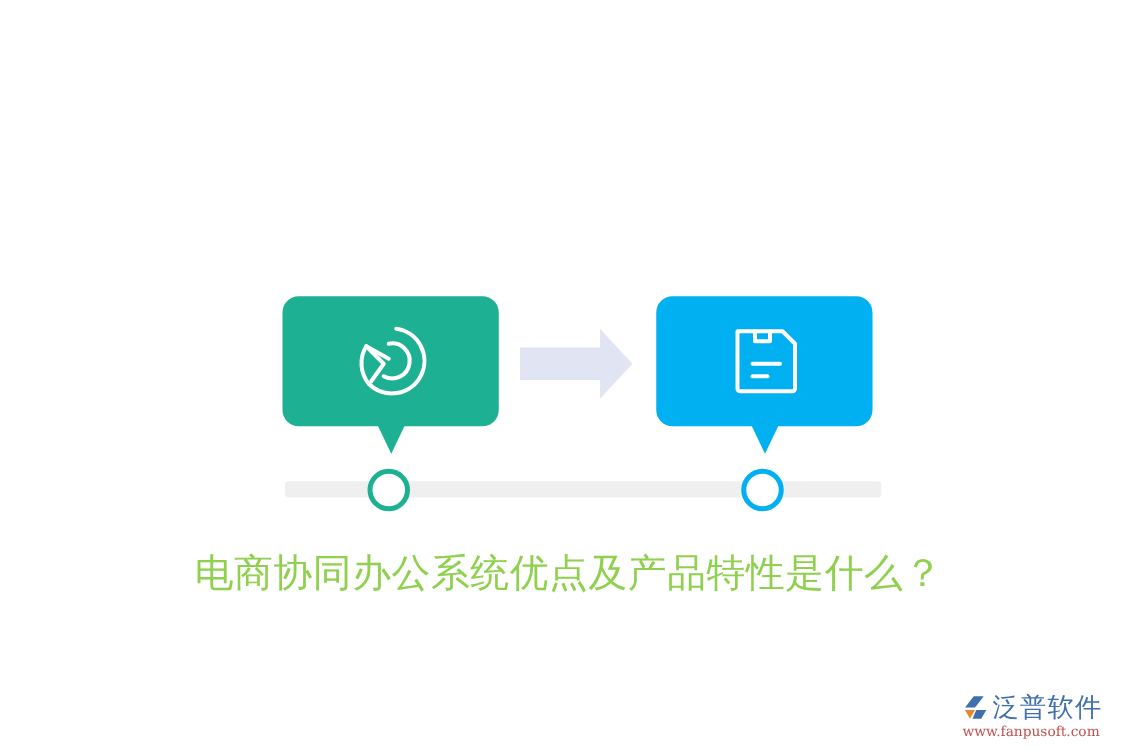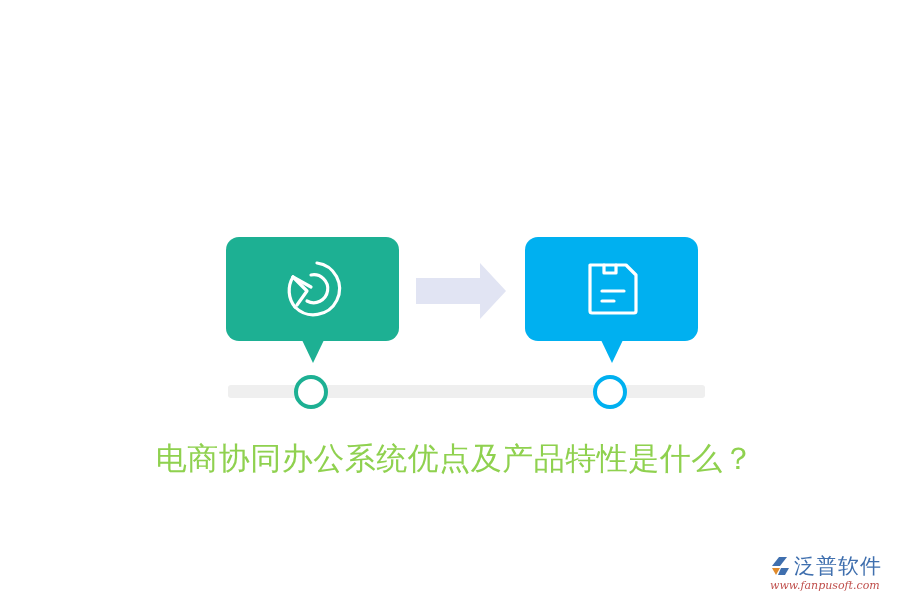--- a/index.html
+++ b/index.html
@@ -49,21 +49,21 @@
     }
 
     .logo { position: absolute; left: 768px; top: 552px; width: 126px; height: 40px; }
     .logo .mark { position: absolute; left: 0; top: 2px; width: 24px; height: 24px; }
     .logo .name {
       position: absolute; left: 26px; top: 0; font-size: 21px; color: #3f6fae;
       font-family: Liberation Sans, sans-serif; white-space: nowrap; letter-spacing: 1px;
     }
     .logo .url {
       position: absolute; left: 2px; top: 27px; font-size: 11px; color: #c0504d;
-      font-family: "DejaVu Serif", "Liberation Serif", serif; white-space: nowrap; font-style: italic;
+      font-family: "DejaVu Serif", "Liberation Serif", serif; white-space: nowrap;
     }
   </style>
 </head>
 <body>
 
 <div class="card card-green">
   <svg class="icon" viewBox="0 0 64 64" fill="none" stroke="#ffffff" stroke-width="3.2" stroke-linecap="round" stroke-linejoin="round">
     <path d="M36 6 A26 26 0 1 1 14 50"></path>
     <path d="M12 20 L26 34 L16 48"></path>
     <path d="M12 20 A26 26 0 0 0 14 50"></path>

